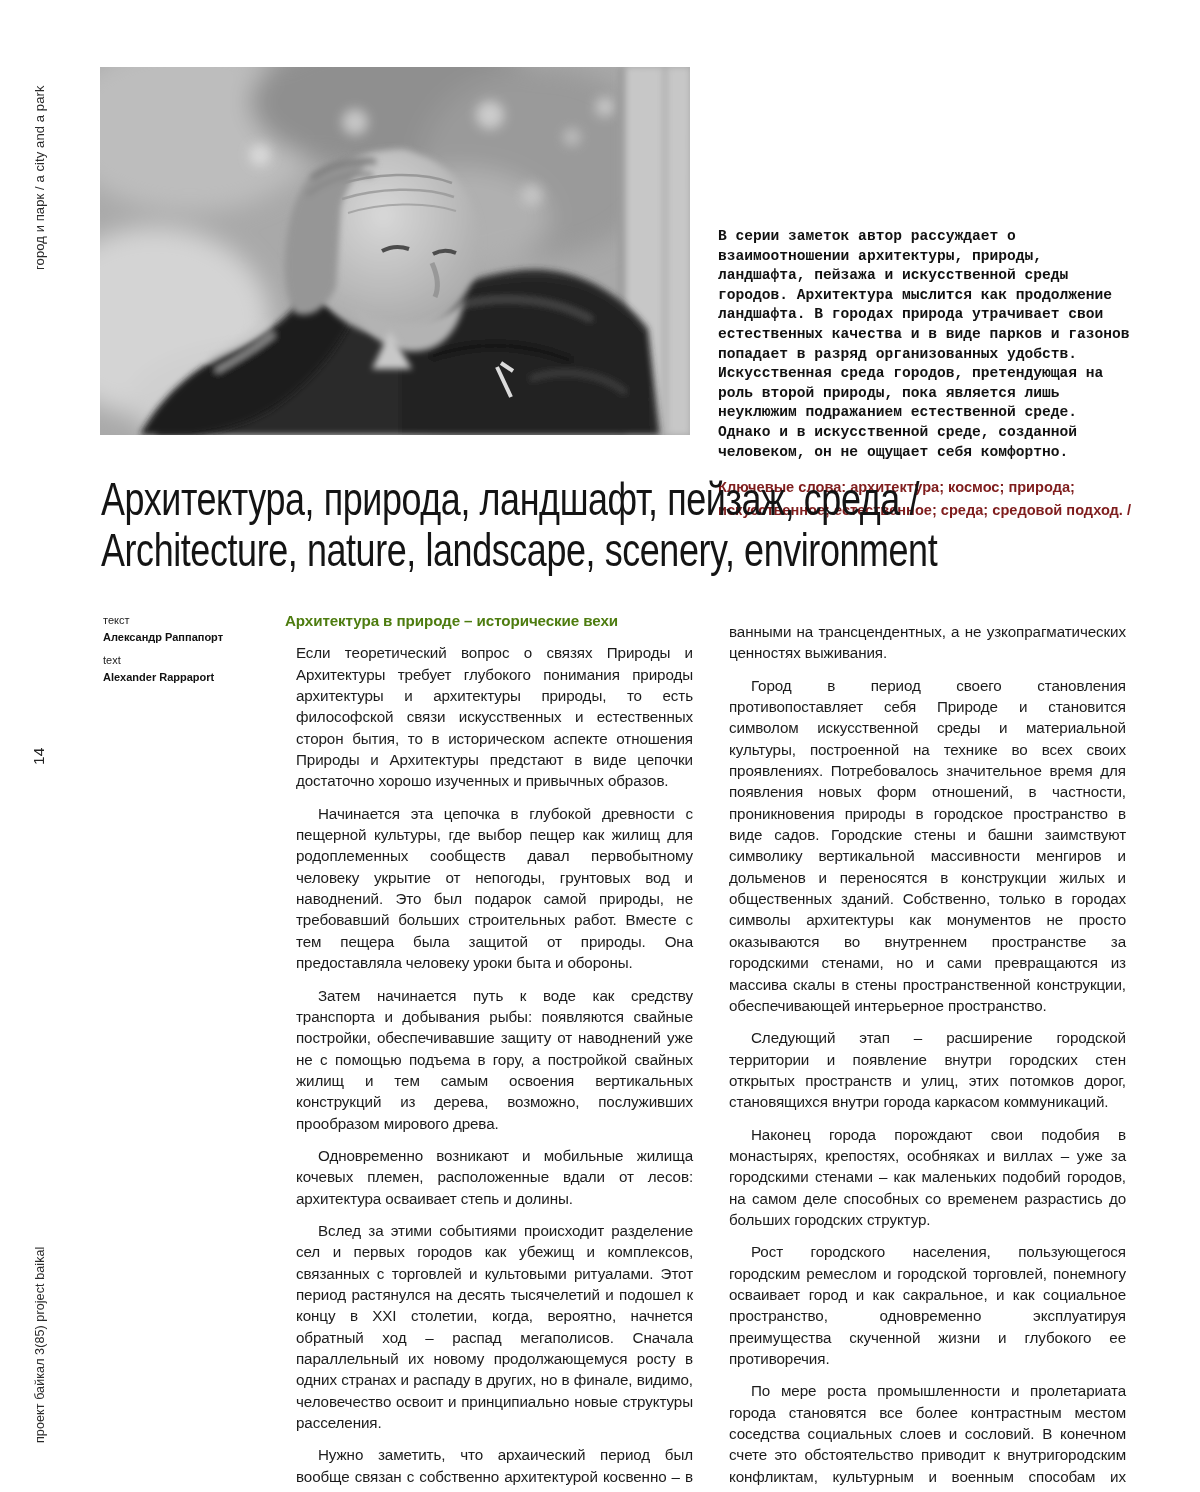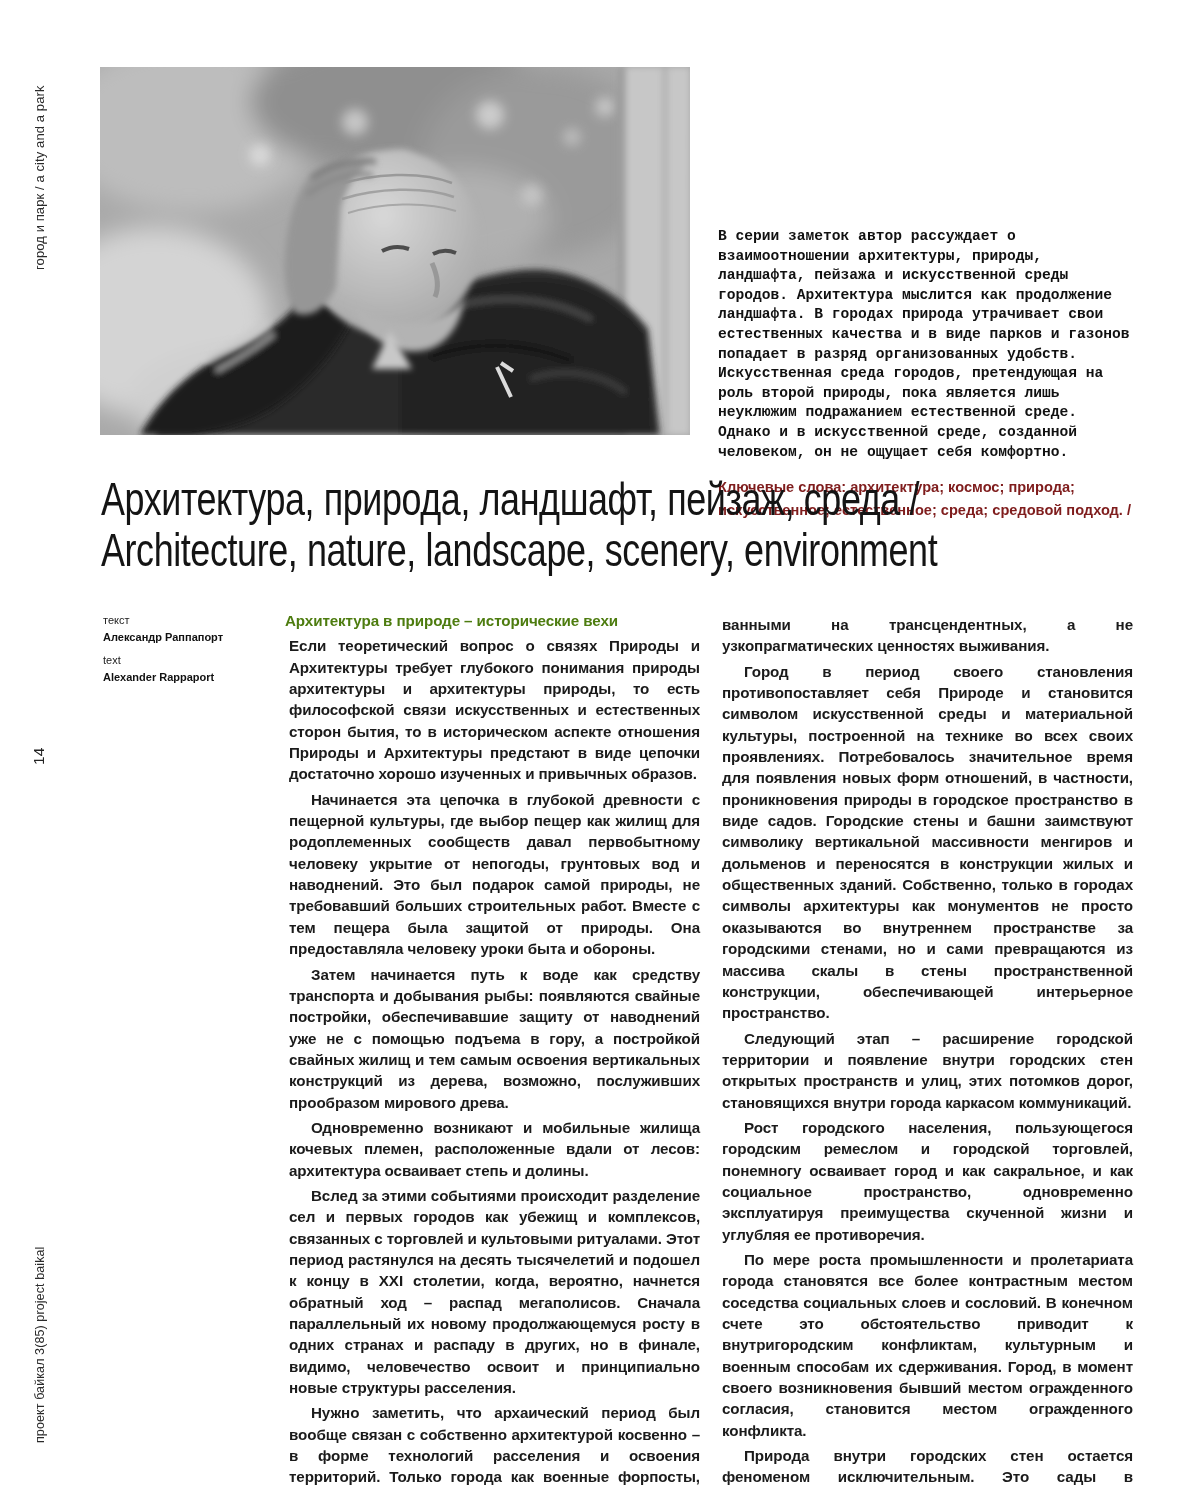--- a/index.html
+++ b/index.html
@@ -39,21 +39,21 @@
     position:absolute;top:610px;width:419px;
     font-size:15.2px;line-height:21.35px;text-align:justify;
     letter-spacing:-0.1px;color:#1b1b1b;hyphens:auto;
   }
   .col1{left:285px;}
   .col2{left:718px;}
   .col h2{
     font-size:15.2px;line-height:21.35px;font-weight:bold;margin:0;padding:0;
     text-align:left;color:#4d7c0f;
   }
-  .col p{margin:4px;padding:0;font-weight:bold;}
+  .col p{margin:11px;padding:0;}
   .col p + p{text-indent:22px;}
 </style>
 </head>
 <body>
 
 <div class="vtext" style="left:48px;top:254px;">город и парк / a city and a park</div>
 <div class="vtext pagenum" style="left:48px;top:747px;">14</div>
 <div class="vtext" style="left:48px;top:1427px;font-size:12.5px;">проект байкал 3(85) project baikal</div>
 
 <div class="photo">
@@ -157,16 +157,17 @@
   <p>Затем начинается путь к воде как средству транспорта и добывания рыбы: появляются свайные постройки, обеспечивавшие защиту от наводнений уже не с помощью подъема в гору, а постройкой свайных жилищ и тем самым освоения вертикальных конструкций из дерева, возможно, послуживших прообразом мирового древа.</p>
   <p>Одновременно возникают и мобильные жилища кочевых племен, расположенные вдали от лесов: архитектура осваивает степь и долины.</p>
   <p>Вслед за этими событиями происходит разделение сел и первых городов как убежищ и комплексов, связанных с торговлей и культовыми ритуалами. Этот период растянулся на десять тысячелетий и подошел к концу в XXI столетии, когда, вероятно, начнется обратный ход – распад мегаполисов. Сначала параллельный их новому продолжающемуся росту в одних странах и распаду в других, но в финале, видимо, человечество освоит и принципиально новые структуры расселения.</p>
   <p>Нужно заметить, что архаический период был вообще связан с собственно архитектурой косвенно – в форме технологий расселения и освоения территорий. Только города как военные форпосты, торговые и религиозные центры внесли в историю отношений природы с человеческой цивилизацией подлинные черты Архитектуры. Появление архитектуры храмовых комплексов, дворцов и гробниц делает отношения человека с природой осно-</p>
 </div>
 
 <div class="col col2" lang="ru">
   <p>ванными на трансцендентных, а не узкопрагматических ценностях выживания.</p>
   <p>Город в период своего становления противопоставляет себя Природе и становится символом искусственной среды и материальной культуры, построенной на технике во всех своих проявлениях. Потребовалось значительное время для появления новых форм отношений, в частности, проникновения природы в городское пространство в виде садов. Городские стены и башни заимствуют символику вертикальной массивности менгиров и дольменов и переносятся в конструкции жилых и общественных зданий. Собственно, только в городах символы архитектуры как монументов не просто оказываются во внутреннем пространстве за городскими стенами, но и сами превращаются из массива скалы в стены пространственной конструкции, обеспечивающей интерьерное пространство.</p>
   <p>Следующий этап – расширение городской территории и появление внутри городских стен открытых пространств и улиц, этих потомков дорог, становящихся внутри города каркасом коммуникаций.</p>
-  <p>Рост городского населения, пользующегося городским ремеслом и городской торговлей, понемногу осваивает город и как сакральное, и как социальное пространство, одновременно эксплуатируя преимущества скученной жизни и углубляя ее противоречия.</p>
+  <p>Наконец города порождают свои подобия в монастырях, крепостях, особняках и виллах – уже за городскими стенами – как маленьких подобий городов, на самом деле способных со временем разрастись до больших городских структур.</p>
+  <p>Рост городского населения, пользующегося городским ремеслом и городской торговлей, понемногу осваивает город и как сакральное, и как социальное пространство, одновременно эксплуатируя преимущества скученной жизни и глубокого ее противоречия.</p>
   <p>По мере роста промышленности и пролетариата города становятся все более контрастным местом соседства социальных слоев и сословий. В конечном счете это обстоятельство приводит к внутригородским конфликтам, культурным и военным способам их сдерживания. Город, в момент своего возникновения бывший местом огражденного согласия, становится местом огражденного конфликта.</p>
   <p>Природа внутри городских стен остается феноменом исключительным. Это сады в монастырях или замках – символ рая-парадиза, изолированные от города, и символические украшения и орнаменты на каменных стенах,</p>
 </div>
 
 </body></html>

